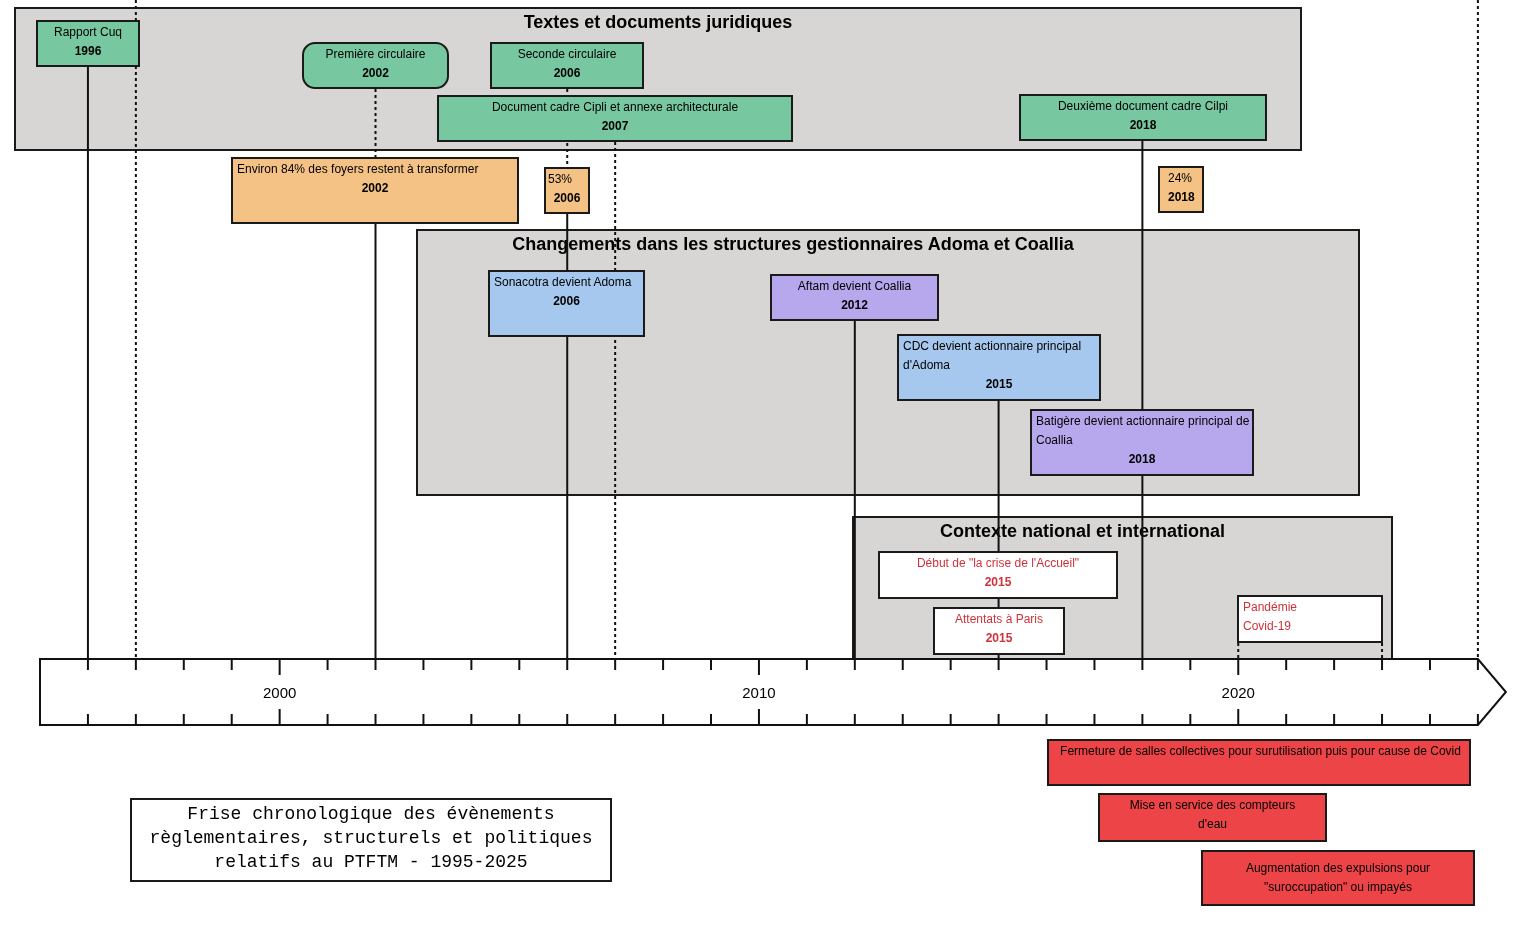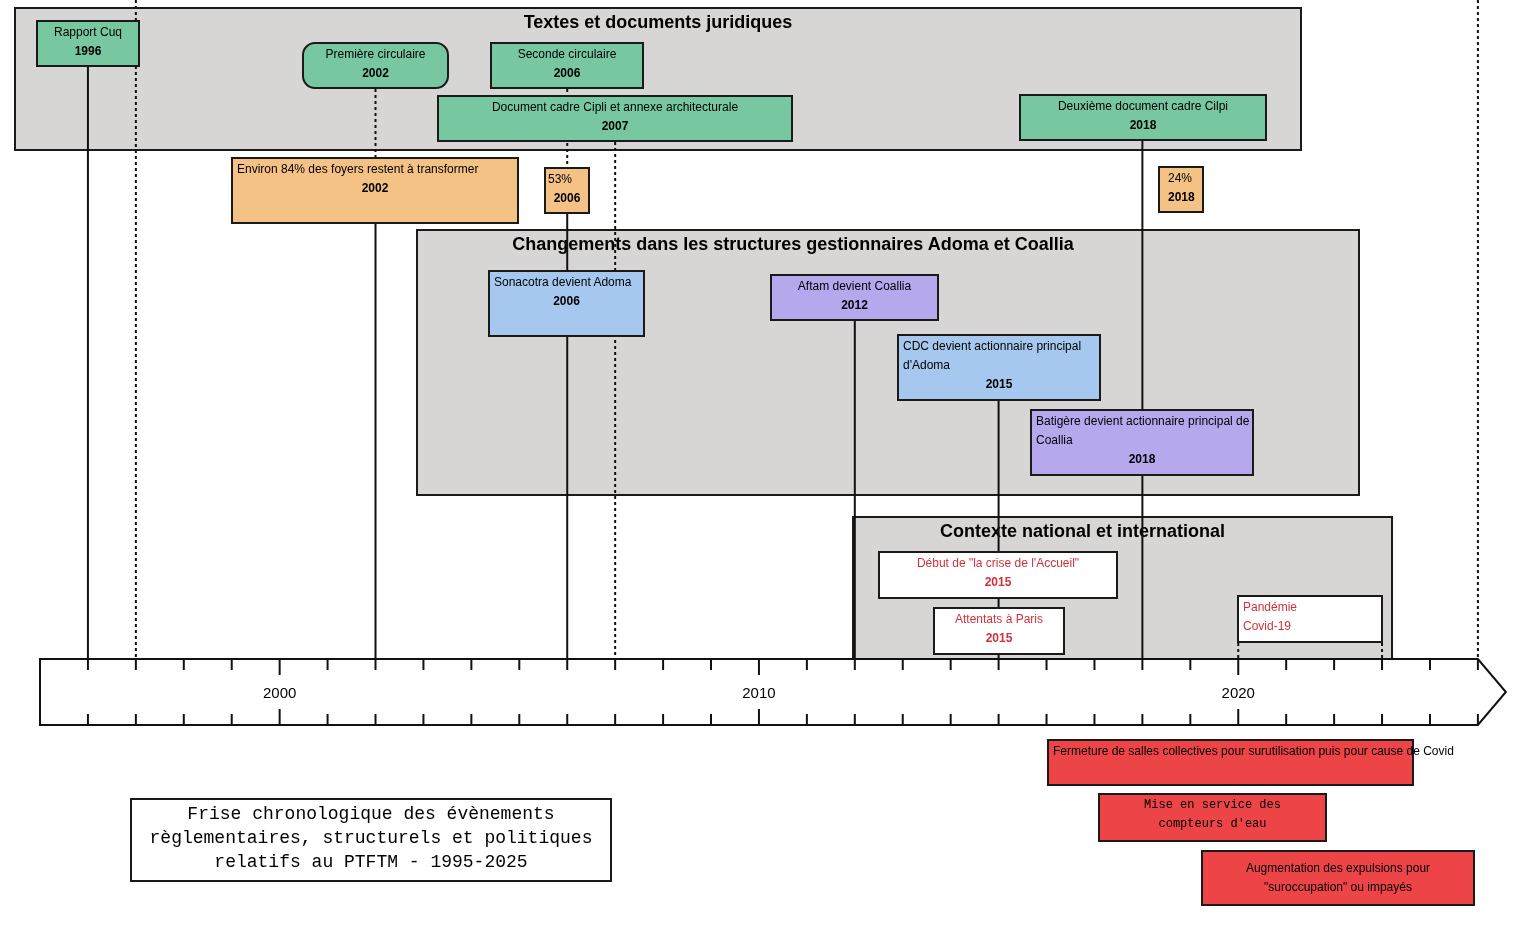--- a/index.html
+++ b/index.html
@@ -174,24 +174,24 @@
   <span class="yr">2015</span>
 </div>
 <div class="ev white-red center" style="left:933px;top:607px;width:132px;height:48px;">
   <span class="lbl">Attentats à Paris</span>
   <span class="yr">2015</span>
 </div>
 <div class="ev white-red" style="left:1237px;top:595px;width:146px;height:48px;">
   <span class="lbl" style="width:80px;">Pandémie Covid-19</span>
 </div>
 
-<div class="ev red" style="left:1047px;top:739px;width:367px;height:47px;">
+<div class="ev red" style="left:1047px;top:739px;width:424px;height:47px;text-align:center;">
   <span class="lbl" style="width:415px;">Fermeture de salles collectives pour surutilisation puis pour cause de Covid</span>
 </div>
-<div class="ev red center" style="left:1098px;top:793px;width:229px;height:49px;font-family:Liberation Mono, monospace;">
+<div class="ev red center" style="left:1098px;top:793px;width:229px;height:49px;">
   <span class="lbl" style="padding:0 25px;">Mise en service des compteurs d'eau</span>
 </div>
 <div class="ev red center" style="left:1201px;top:850px;width:274px;height:56px;padding-top:7px;">
   <span class="lbl" style="padding:0 4px;">Augmentation des expulsions pour "suroccupation" ou impayés</span>
 </div>
 
 <div class="caption" style="left:130px;top:798px;width:482px;height:84px;font-family:Liberation Mono, monospace;">
   <span>Frise chronologique des évènements règlementaires, structurels et politiques relatifs au PTFTM - 1995-2025</span>
 </div>
 

